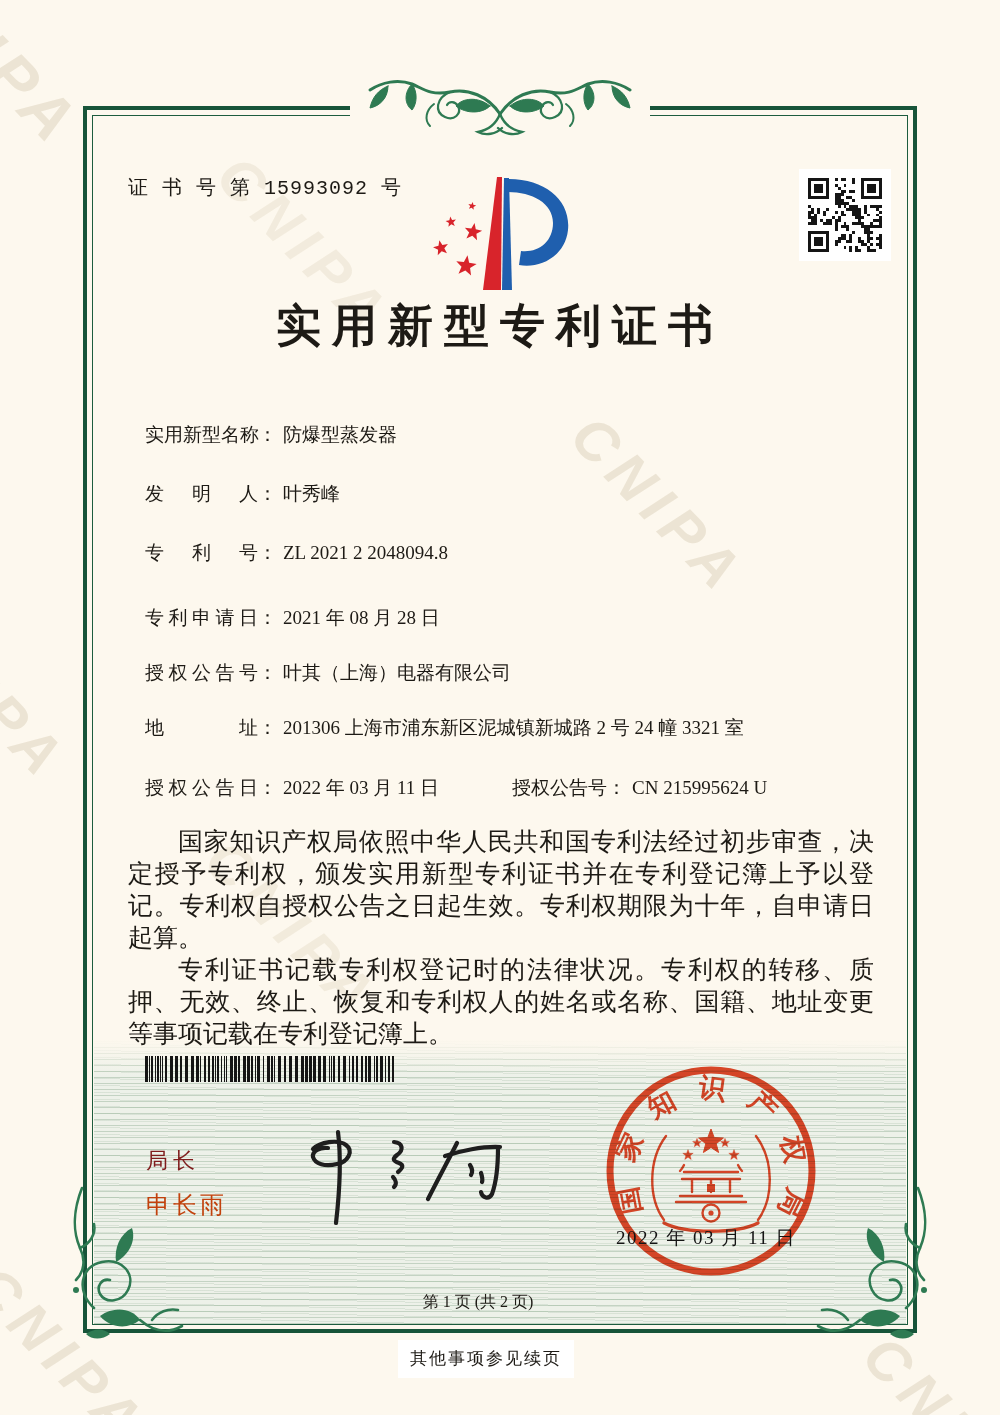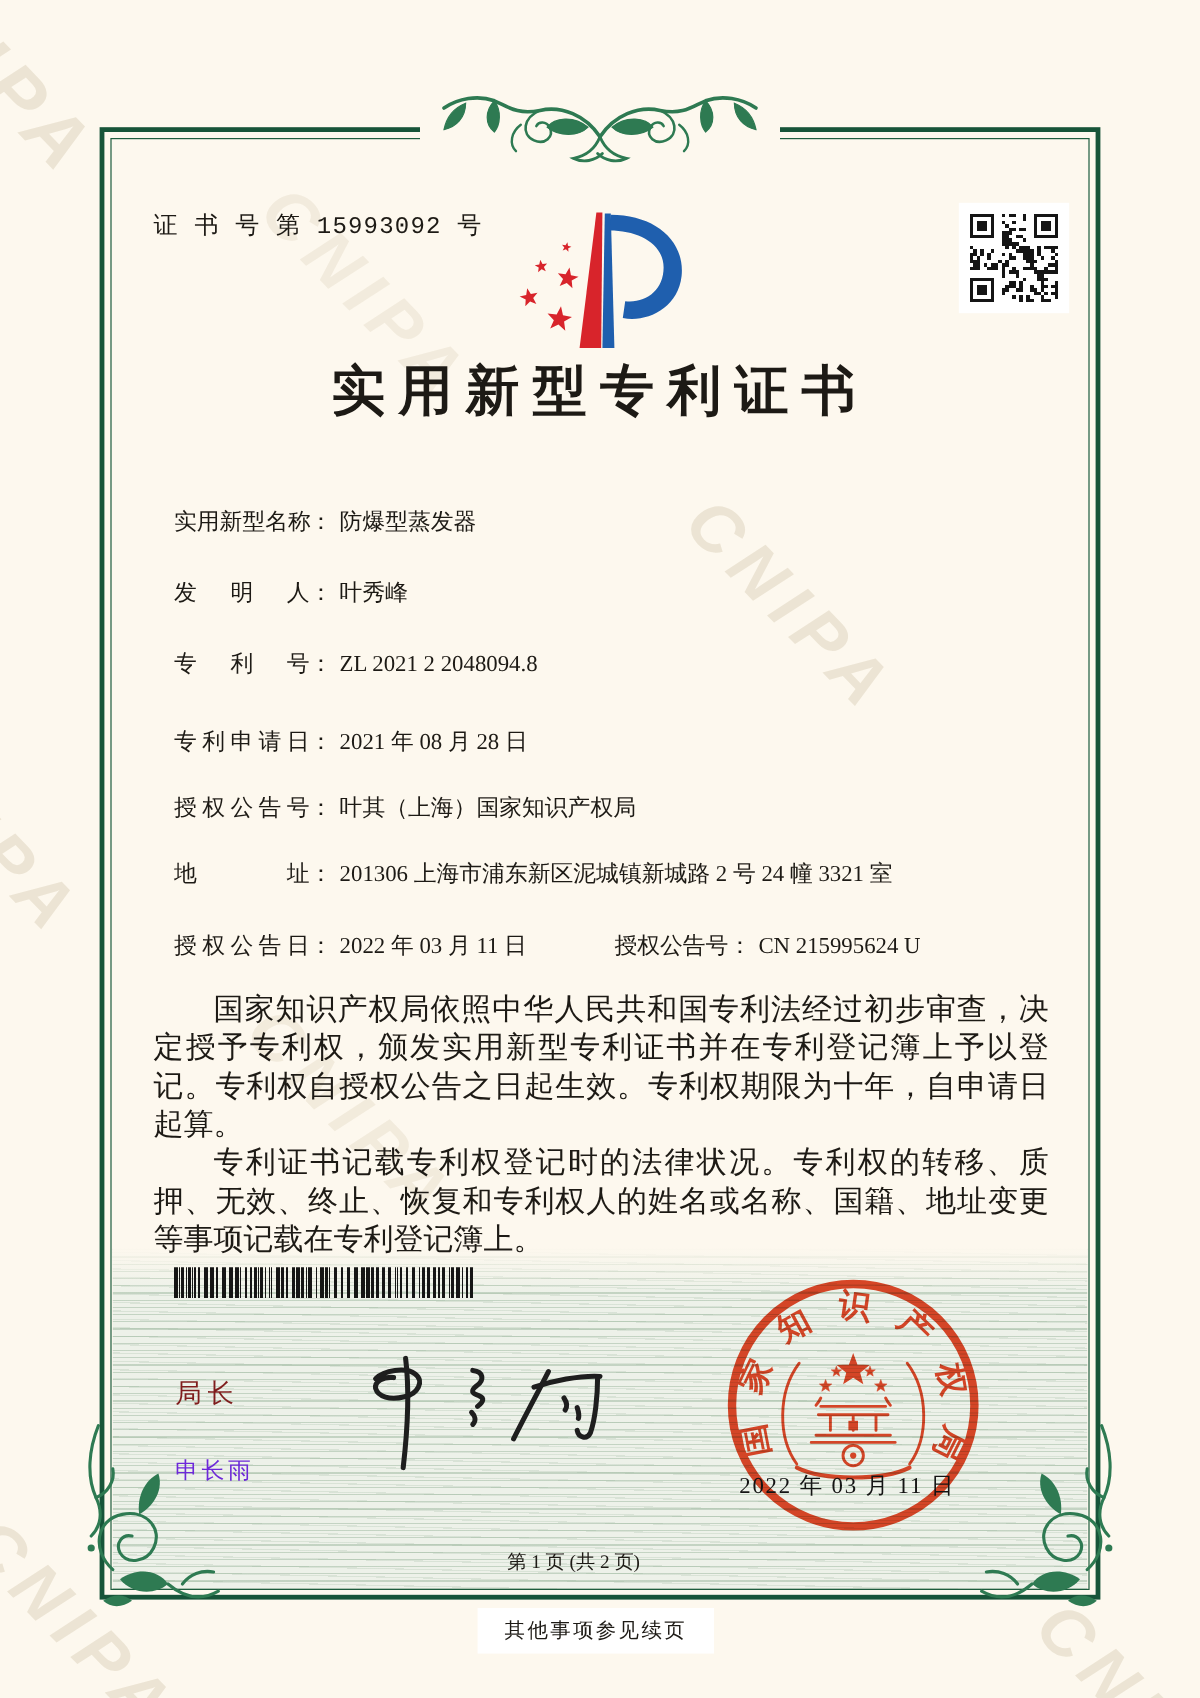--- a/index.html
+++ b/index.html
@@ -39,27 +39,27 @@
   .pair2{position:absolute;left:367px;top:0;}
   
   .body-text{position:absolute;left:128px;width:746px;top:826px;z-index:4;
       font-size:25px;line-height:32px;text-align:justify;}
   .body-text p{margin:0;text-indent:2em;}
   
   .barcode{position:absolute;left:145px;top:1056px;width:252px;height:26px;z-index:4;}
   .officer-title{position:absolute;left:146px;top:1146px;z-index:4;
       font-family:"Liberation Sans","DejaVu Sans",sans-serif;font-size:22px;letter-spacing:5px;color:#7f1d1d;}
   .officer-name{position:absolute;left:146px;top:1189px;z-index:4;
-      font-family:"Liberation Sans","DejaVu Sans",sans-serif;font-size:19px;letter-spacing:3px;color:#6d28d9;margin-top:24px;}
+      font-family:"Liberation Sans","DejaVu Sans",sans-serif;font-size:24px;letter-spacing:3px;color:#c2410c;}
   .signature{position:absolute;left:270px;top:1090px;z-index:5;}
   .seal{position:absolute;left:600px;top:1060px;z-index:6;mix-blend-mode:multiply;}
   .seal-date{position:absolute;left:616px;top:1225px;z-index:7;font-size:19px;
       letter-spacing:1.5px;color:#141414;white-space:nowrap;}
   .page-no{position:absolute;left:0;top:1292px;width:956px;text-align:center;font-size:16px;z-index:4;}
-  .note-box{position:absolute;left:398px;top:1340px;width:197px;height:38px;background:#fff;
+  .note-box{position:absolute;left:398px;top:1340px;width:176px;height:38px;background:#fff;
       z-index:4;text-align:center;line-height:38px;font-size:17px;letter-spacing:2px;}
 </style>
 </head>
 <body>
 
 <div class="page">
 
   <span class="wm" style="left:-70px;top:-62px;font-size:64px">CNIPA</span>
   <span class="wm" style="left:252px;top:142px;color:rgba(196,178,146,.18)">CNIPA</span>
   <span class="wm" style="left:606px;top:402px">CNIPA</span>
@@ -324,21 +324,21 @@
   <div class="row" style="top:481px">
     <span class="lab">发明人</span><span class="colon">：</span><span class="val">叶秀峰</span>
   </div>
   <div class="row" style="top:540px">
     <span class="lab">专利号</span><span class="colon">：</span><span class="val">ZL 2021 2 2048094.8</span>
   </div>
   <div class="row" style="top:605px">
     <span class="lab">专利申请日</span><span class="colon">：</span><span class="val">2021 年 08 月 28 日</span>
   </div>
   <div class="row" style="top:660px">
-    <span class="lab">授权公告号</span><span class="colon">：</span><span class="val">叶其（上海）国家知识产权局</span>
+    <span class="lab">授权公告号</span><span class="colon">：</span><span class="val">叶其（上海）电器有限公司</span>
   </div>
   <div class="row" style="top:715px">
     <span class="lab">地址</span><span class="colon">：</span><span class="val">201306 上海市浦东新区泥城镇新城路 2 号 24 幢 3321 室</span>
   </div>
   <div class="row" style="top:775px">
     <span class="lab">授权公告日</span><span class="colon">：</span><span class="val">2022 年 03 月 11 日</span>
     <span class="pair2">
       <span class="lab5">授权公告号</span><span class="colon">：</span><span class="val">CN 215995624 U</span>
     </span>
   </div>

